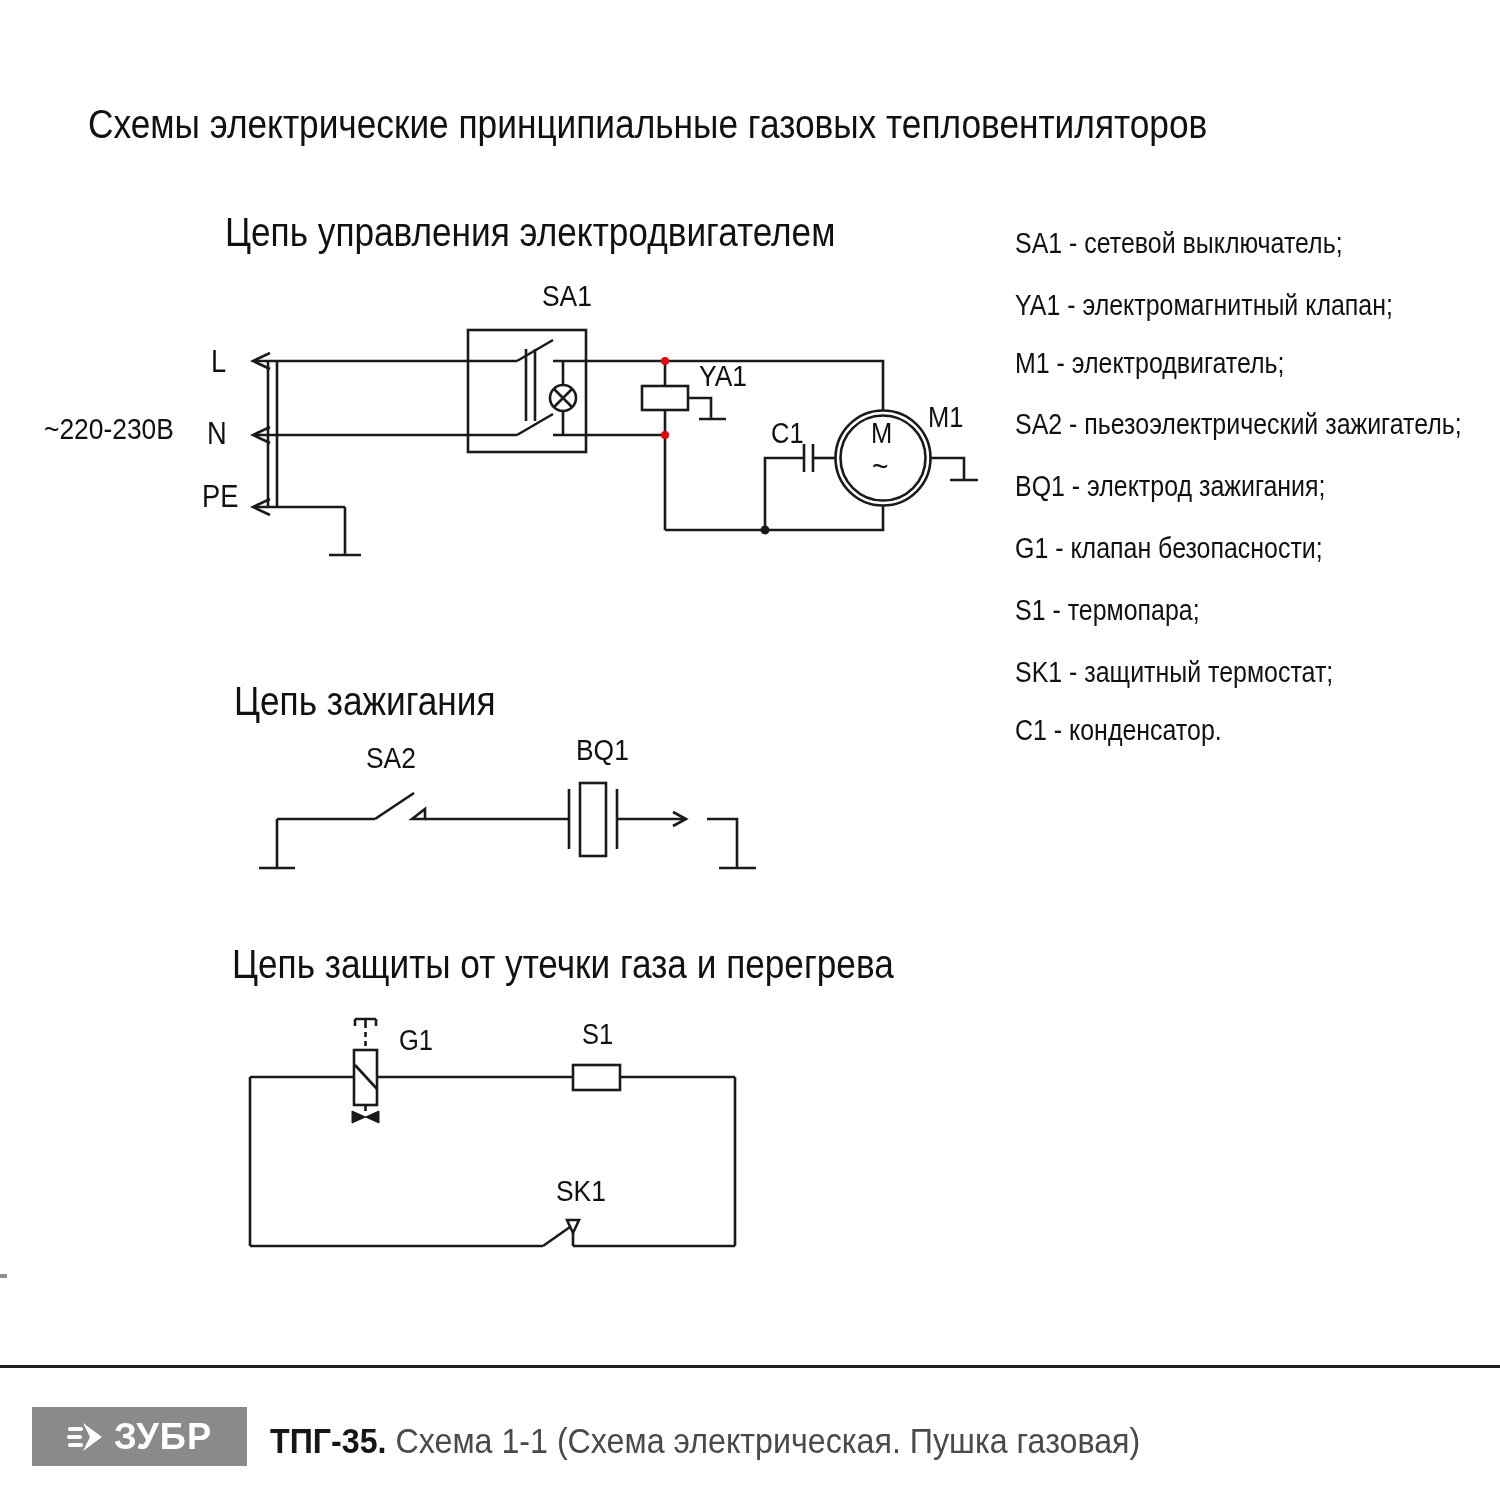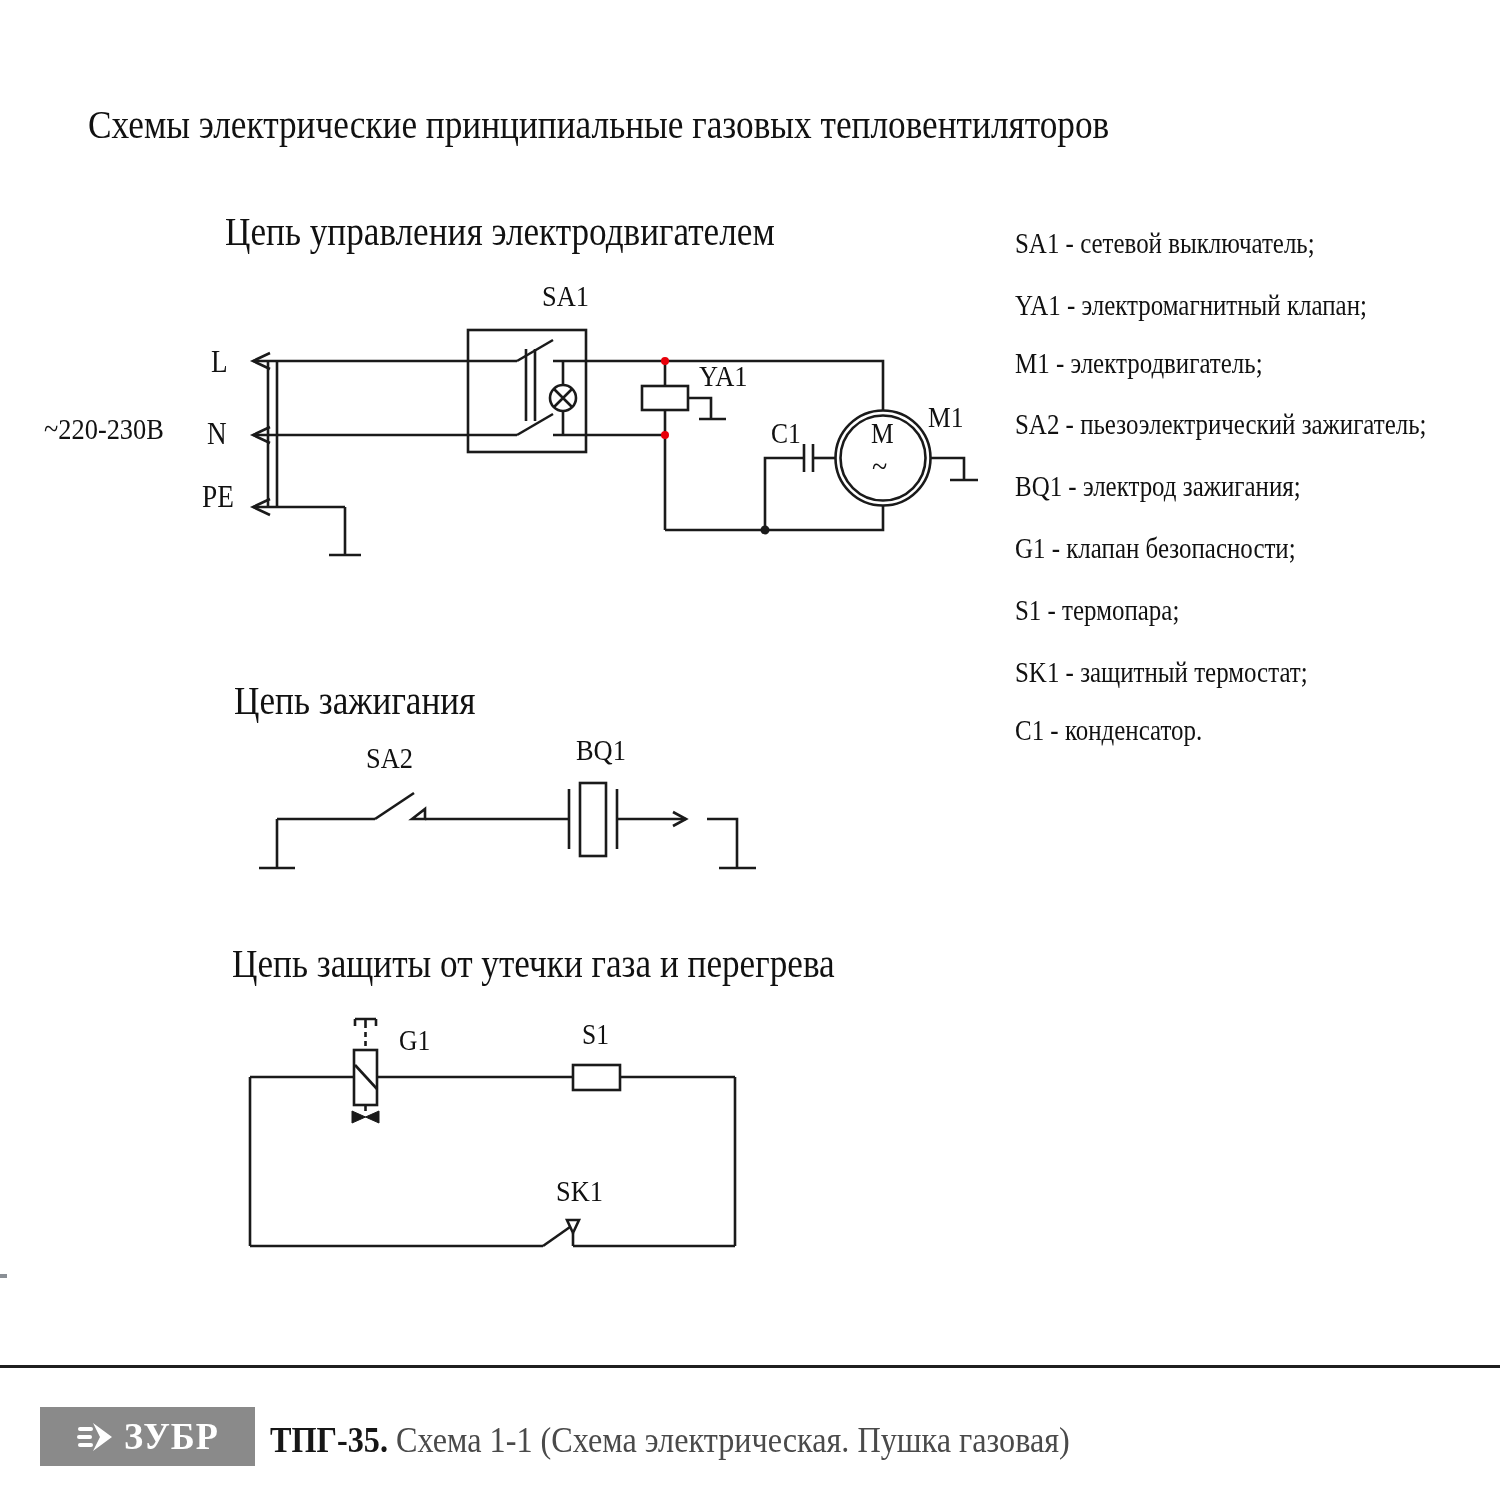--- a/index.html
+++ b/index.html
@@ -3,39 +3,39 @@
 <meta charset="utf-8">
 <style>
   :root{
     --line:#1a1a1a;
     --junction-red:#e8000a;
     --logo-bg:#8a8a8a;
     --footer-text:#4a4a4a;
   }
   html,body{margin:0;padding:0;background:#ffffff;}
   #page{position:relative;width:1500px;height:1500px;background:#fff;overflow:hidden;
-        font-family:Liberation Serif, serif;color:var(--line);border-radius:26px;}
+        font-family:Liberation Sans, sans-serif;color:var(--line);border-radius:26px;}
   #wires{position:absolute;left:0;top:0;}
   #wires path, #wires circle, #wires rect, #wires polyline, #wires polygon{
     stroke:var(--line);stroke-width:2.6;fill:none;}
   #wires rect.comp{fill:#ffffff;}
   #wires .dot-red{fill:var(--junction-red);stroke:none;}
   #wires .dot-black{fill:var(--line);stroke:none;}
   #wires .filled{fill:var(--line);stroke:var(--line);stroke-width:1;}
   #wires .dashed{stroke-dasharray:5 4;}
   .lbl{position:absolute;white-space:nowrap;line-height:1;transform:scaleX(0.88);
        transform-origin:left top;color:#111;}
   .title{font-size:40px;}
   .comp-lbl{font-size:30px;}
   .legend-item{position:absolute;left:1015px;font-size:29px;white-space:nowrap;line-height:1;
        transform:scaleX(0.86);transform-origin:left top;color:#111;}
   #page-title{left:88px;top:104px;font-size:41px;transform:scaleX(0.86);}
   #separator{position:absolute;left:0;top:1365px;width:1500px;height:3px;background:#1f1f1f;}
   #artifact{position:absolute;left:0;top:1274px;width:7px;height:4px;background:#8a8f95;}
-  #logo{position:absolute;left:40px;top:1407px;width:215px;height:59px;background:var(--logo-bg);
+  #logo{position:absolute;left:32px;top:1407px;width:215px;height:59px;background:var(--logo-bg);
         display:flex;align-items:center;justify-content:center;gap:7px;}
   #logo .brand{color:#fff;font-size:37px;font-weight:900;letter-spacing:1px;transform:scaleX(0.98);}
   #footer-line{position:absolute;left:270px;top:1421px;transform:scaleX(0.92);
         transform-origin:left top;white-space:nowrap;font-size:35px;}
   #footer-line .model{font-weight:bold;color:#161616;}
   #footer-line .caption{color:var(--footer-text);font-weight:normal;}
 </style>
 </head>
 <body>
 

